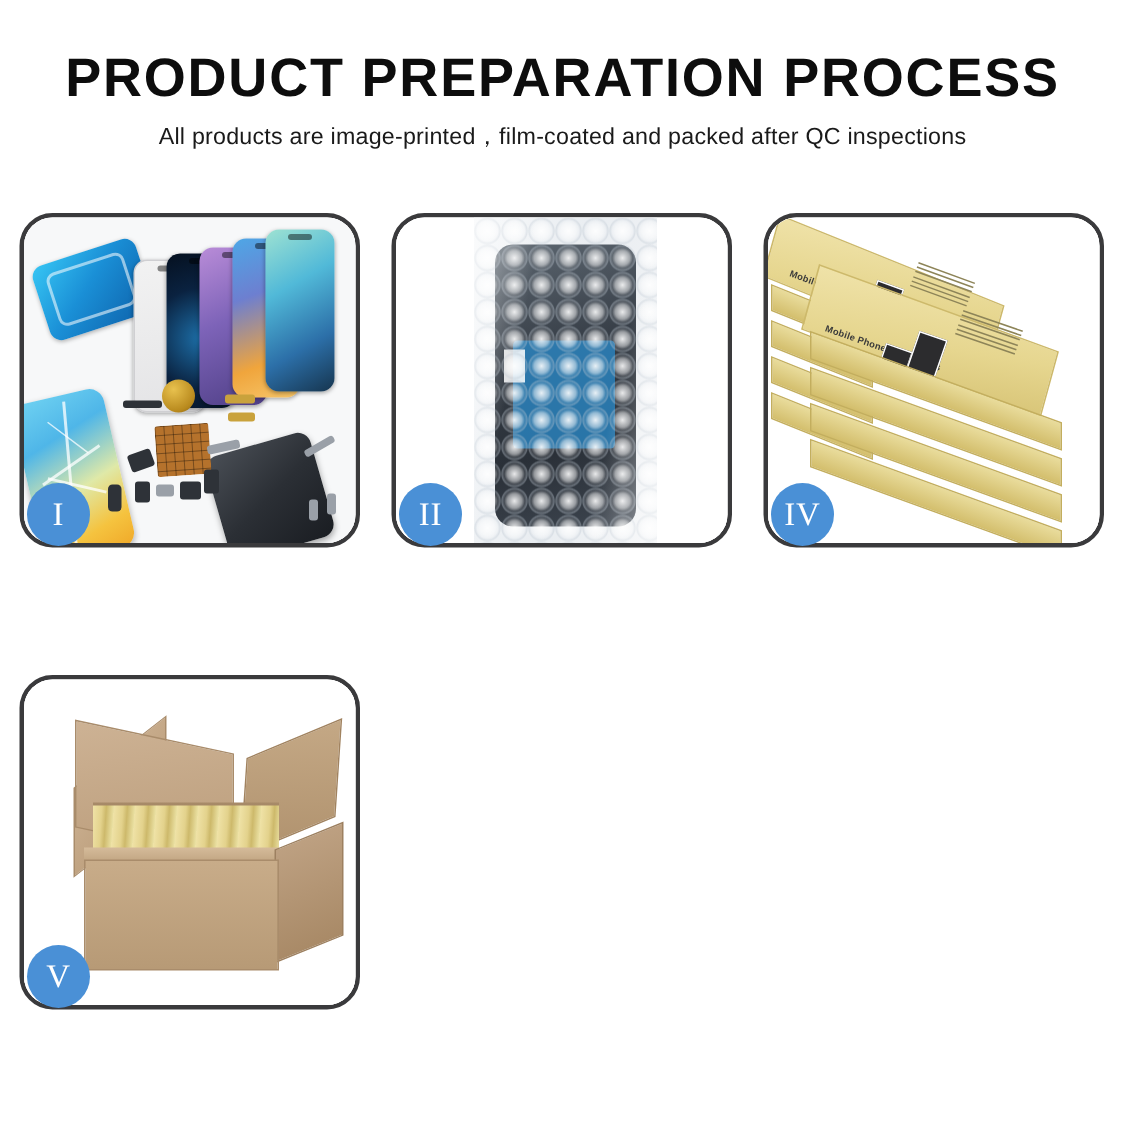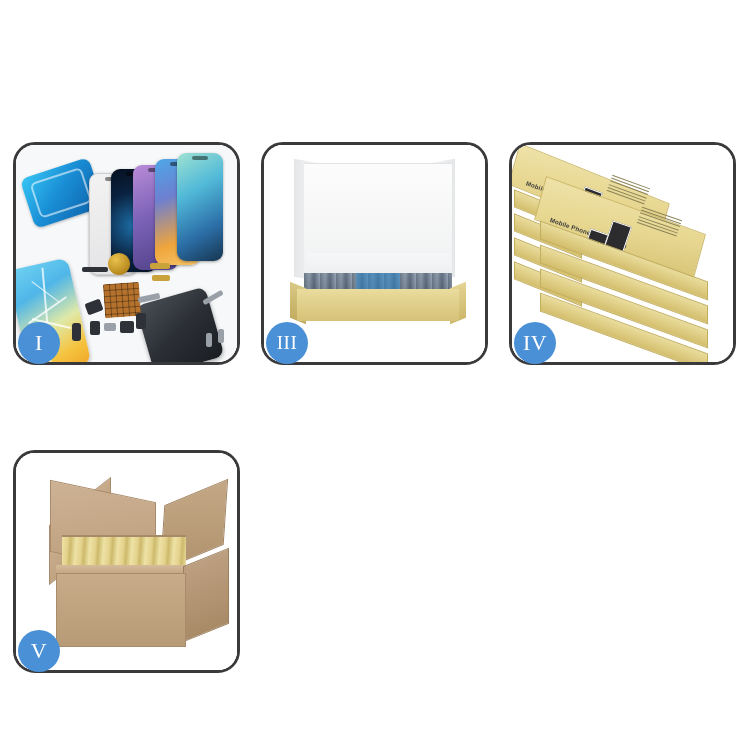--- a/index.html
+++ b/index.html
@@ -348,20 +348,22 @@
     border:1px solid #9d8060;
   }
   .c6-seam {
     position:absolute; background: rgba(150,122,92,.55);
   }
 </style>
 </head>
 <body>
 
 <div class="header">
+  <h1 class="title">PRODUCT PREPARATION PROCESS</h1>
+  <p class="subtitle">All products are image-printed，film-coated and packed after QC inspections</p>
 </div>
 
 <div class="grid">
 
   <div class="panel">
     <div class="panel-inner">
       <div class="scene1">
         <div class="adh"></div>
 
         <div class="ph ph1">
@@ -402,37 +404,34 @@
         <i class="prt lt" style="left:122px;top:150px;width:22px;height:6px;transform:rotate(-12deg);"></i>
         <i class="prt" style="left:56px;top:178px;width:9px;height:18px;border-radius:3px;"></i>
         <i class="prt lt" style="left:186px;top:150px;width:22px;height:5px;transform:rotate(-30deg);"></i>
         <i class="prt lt" style="left:190px;top:188px;width:6px;height:14px;"></i>
         <i class="prt lt" style="left:202px;top:184px;width:6px;height:14px;"></i>
       </div>
     </div>
     <div class="badge">I</div>
   </div>
 
-
   <div class="panel">
     <div class="panel-inner">
-      <div class="scene3">
-        <div class="b3-lidL"></div>
-        <div class="b3-lidR"></div>
-        <div class="b3-back"></div>
-        <div class="b3-foam"></div>
-        <div class="b3-items"></div>
-        <div class="b3-items-blue"></div>
-        <div class="b3-frontL"></div>
-        <div class="b3-frontR"></div>
-        <div class="b3-front"></div>
+      <div class="scene2">
+        <div class="bw-sheet"></div>
+        <div class="bw-phone"></div>
+        <div class="bw-blue"></div>
+        <div class="bw-white"></div>
+        <div class="bubbles"></div>
+        <div class="bw-glare"></div>
       </div>
     </div>
-    <div class="badge wide">III</div>
+    <div class="badge">II</div>
   </div>
+
 
   <div class="panel">
     <div class="panel-inner">
       <div class="scene4">
 
         <div class="box-side" style="left:2px;  top:58px;  width:66px; height:16px; transform:skewY(22deg);"></div>
         <div class="box-side" style="left:2px;  top:82px;  width:66px; height:16px; transform:skewY(22deg);"></div>
         <div class="box-side" style="left:2px;  top:106px; width:66px; height:16px; transform:skewY(22deg);"></div>
         <div class="box-side" style="left:2px;  top:130px; width:66px; height:16px; transform:skewY(22deg);"></div>
 

